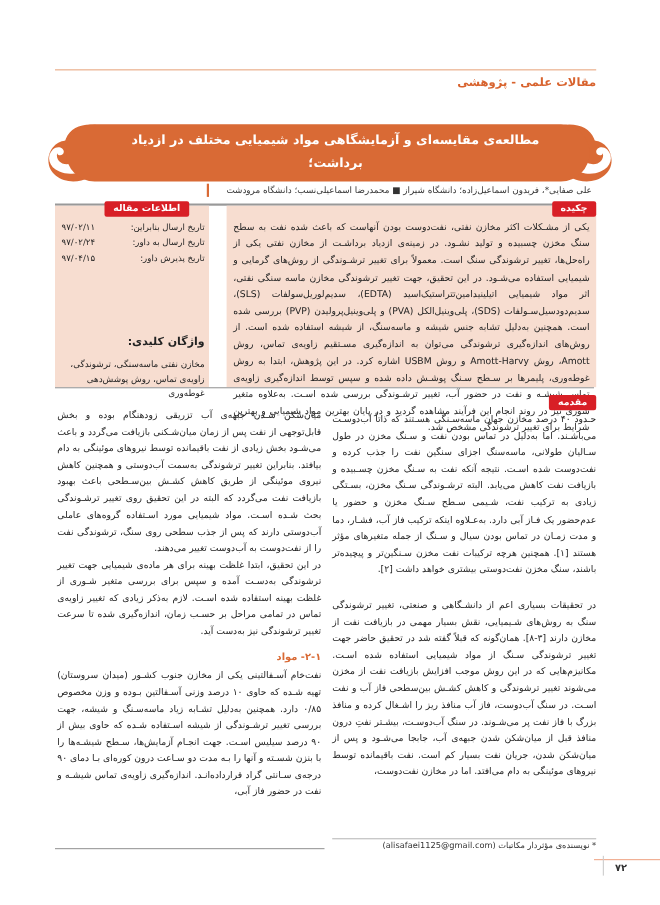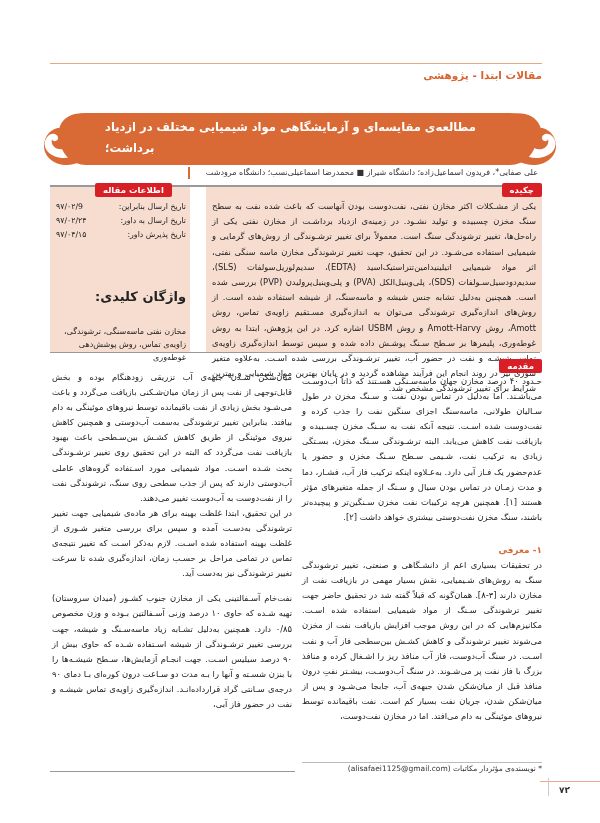--- a/index.html
+++ b/index.html
@@ -6,60 +6,60 @@
   body { width: 600px; height: 823px; position: relative; overflow: hidden;
          font-family: "DejaVu Sans", sans-serif; color: #222; direction: rtl; }
   .top-rule { position: absolute; left: 50px; top: 63px; width: 492px; height: 1px; background: #e8a882; }
   .section-label { position: absolute; right: 58px; top: 69px; font-size: 10.5px; color: #d8632e; font-weight: bold; }
 
   .banner { position: absolute; left: 60px; top: 113px; width: 476px; height: 52px; background: #d96a35; border-radius: 26px; }
   .orn { position: absolute; top: 108px; width: 60px; height: 62px; }
   .orn-left { left: 40px; }
   .orn-right { right: 40px; transform: scaleX(-1); }
   .banner-title { position: absolute; right: 95px; top: 117px; width: 400px; color: #fff; font-weight: bold;
-                  font-size: 11.5px; line-height: 21px; text-align: left; }
+                  font-size: 11.5px; line-height: 21px; text-align: center; }
   .authors { position: absolute; right: 62px; top: 167px; font-size: 8px; color: #333; padding-left: 16px;
              border-left: 2px solid #d96a35; line-height: 12px; }
 
   .abs-rule { position: absolute; left: 50px; top: 185px; width: 490px; height: 2px; background: #999; }
   .abstract-box { position: absolute; right: 58px; top: 187px; width: 336px; height: 165px; background: #f7ddd0; padding: 0; }
   .info-box { position: absolute; left: 50px; top: 187px; width: 140px; height: 165px; background: #f7ddd0; }
   .abs-bottom-rule { position: absolute; left: 50px; top: 352px; width: 490px; height: 1px; background: #999; }
 
   .tag { position: absolute; background: #d81f26; color: #fff; font-size: 8.5px; font-weight: bold;
          padding: 1px 8px; height: 12px; line-height: 12px; border-radius: 2px; }
   .tag-abstract { right: 58px; top: 183px; }
   .tag-info { left: 95px; top: 183px; }
   .tag-intro { right: 58px; top: 359px; }
 
   .abstract-text { position: absolute; right: 64px; top: 199px; width: 324px; font-size: 8.4px; line-height: 15.2px;
                    text-align: justify; color: #222; }
   .info-lines { position: absolute; left: 56px; top: 200px; width: 130px; font-size: 7.8px; line-height: 14px; }
   .info-line { display: flex; justify-content: space-between; }
-  .kw-title { position: absolute; left: 56px; top: 289px; width: 130px; font-size: 13px; font-weight: bold; }
+  .kw-title { position: absolute; left: 56px; top: 306px; width: 130px; font-size: 10px; font-weight: bold; }
   .kw-text { position: absolute; left: 56px; top: 325px; width: 130px; font-size: 8px; line-height: 13px; }
 
   .col { position: absolute; font-size: 8.4px; line-height: 15.1px; text-align: justify; color: #222; }
   .col-right { right: 58px; width: 240px; }
   .col-left { left: 52px; width: 240px; }
   .heading { color: #d96a35; font-weight: bold; font-size: 9px; }
 
   .col-rule { position: absolute; left: 50px; top: 771px; width: 245px; height: 1px; background: #999; }
   .fn-rule { position: absolute; right: 58px; top: 762px; width: 240px; height: 1px; background: #bbb; }
   .footnote { position: absolute; right: 58px; top: 764px; font-size: 7.5px; color: #333; }
 
   .page-rule { position: absolute; right: 0; top: 781px; width: 60px; height: 1px; background: #f0a88a; }
   .page-tick { position: absolute; right: 51px; top: 778px; width: 1px; height: 18px; background: #ccc; }
   .page-num { position: absolute; right: 30px; top: 785px; font-size: 9px; font-weight: bold; color: #333; text-align: right; }
 </style>
 </head>
 <body>
 
 <div class="top-rule"></div>
-<div class="section-label">مقالات ابتدا - پژوهشی</div>
+<div class="section-label">مقالات علمی - پژوهشی</div>
 
 <svg class="orn orn-left" viewBox="0 0 60 62">
   <path fill="#d96a35" d="M58 8 C40 2 25 6 20 18 C15 30 24 40 34 36 C42 33 40 24 34 24 C30 24 29 29 32 30 C26 30 24 22 30 18 C38 13 48 20 46 32 C44 46 28 54 14 48 C4 44 2 34 8 28 C12 24 18 26 18 30 C18 34 12 34 12 31 C10 38 18 44 26 40 C36 36 34 22 24 20 C14 18 4 26 4 38 C4 52 20 60 34 56 C50 52 58 40 58 30 Z"></path>
 </svg>
 <svg class="orn orn-right" viewBox="0 0 60 62">
   <path fill="#d96a35" d="M58 8 C40 2 25 6 20 18 C15 30 24 40 34 36 C42 33 40 24 34 24 C30 24 29 29 32 30 C26 30 24 22 30 18 C38 13 48 20 46 32 C44 46 28 54 14 48 C4 44 2 34 8 28 C12 24 18 26 18 30 C18 34 12 34 12 31 C10 38 18 44 26 40 C36 36 34 22 24 20 C14 18 4 26 4 38 C4 52 20 60 34 56 C50 52 58 40 58 30 Z"></path>
 </svg>
 <div class="banner"></div>
 <div class="banner-title">
   <div>مطالعه‌ی مقایسه‌ای و آزمایشگاهی مواد شیمیایی مختلف در ازدیاد برداشت؛</div>
@@ -72,47 +72,47 @@
 <div class="abs-bottom-rule"></div>
 
 <div class="tag tag-abstract">چکیده</div>
 <div class="tag tag-info">اطلاعات مقاله</div>
 
 <div class="abstract-text">یکی از مشـکلات اکثر مخازن نفتی، نفت‌دوست بودن آنهاست که باعث شده نفت به سطح سنگ مخزن چسبیده و تولید نشـود. در زمینه‌ی ازدیاد برداشـت از مخازن نفتی یکی از راه‌حل‌ها، تغییر ترشوندگی سنگ است. معمولاً برای تغییر ترشـوندگی از روش‌های گرمایی و شیمیایی استفاده می‌شـود. در این تحقیق، جهت تغییر ترشوندگی مخازن ماسه سنگی نفتی، اثر مواد شیمیایی اتیلینیدامین‌تتراستیک‌اسید (EDTA)، سدیم‌لوریل‌سولفات (SLS)، سدیم‌دودسیل‌سـولفات (SDS)، پلی‌وینیل‌الکل (PVA) و پلی‌وینیل‌پرولیدن (PVP) بررسی شده است. همچنین به‌دلیل تشابه جنس شیشه و ماسه‌سنگ، از شیشه استفاده شده است. از روش‌های اندازه‌گیری ترشوندگی می‌توان به اندازه‌گیری مسـتقیم زاویه‌ی تماس، روش Amott، روش Amott-Harvy و روش USBM اشاره کرد. در این پژوهش، ابتدا به روش غوطه‌وری، پلیمرها بر سـطح سـنگ پوشـش داده شده و سپس توسط اندازه‌گیری زاویه‌ی تماس شیشـه و نفت در حضور آب، تغییر ترشـوندگی بررسی شده اسـت. به‌علاوه متغیر شوری نیز در روند انجام این فرآیند مشاهده گردید و در پایان بهترین مواد شیمیایی و بهترین شرایط برای تغییر ترشوندگی مشخص شد.</div>
 
 <div class="info-lines">
   <div class="info-line">
     <span>تاریخ ارسال بنابراین:</span>
-    <span>۹۷/۰۲/9</span>
+    <span>۹۷/۰۲/۱۱</span>
   </div>
   <div class="info-line">
     <span>تاریخ ارسال به داور:</span>
     <span>۹۷/۰۲/۲۴</span>
   </div>
   <div class="info-line">
     <span>تاریخ پذیرش داور:</span>
     <span>۹۷/۰۴/۱۵</span>
   </div>
 </div>
 <div class="kw-title">واژگان کلیدی:</div>
 <div class="kw-text">مخازن نفتی ماسه‌سنگی، ترشوندگی، زاویه‌ی تماس، روش پوشش‌دهی غوطه‌وری</div>
 
 <div class="tag tag-intro">مقدمه</div>
 
 <div class="col col-right" style="top: 374px;">
   <div>حـدود ۴۰ درصد مخازن جهان ماسه‌سـنگی هسـتند که ذاتاً آب‌دوسـت می‌باشـند. اما به‌دلیل در تماس بودن نفت و سـنگ مخزن در طول سـالیان طولانی، ماسه‌سنگ اجزای سنگین نفت را جذب کرده و نفت‌دوست شده اسـت. نتیجه آنکه نفت به سـنگ مخزن چسـبیده و بازیافت نفت کاهش می‌یابد. البته ترشـوندگی سـنگ مخزن، بسـتگی زیادی به ترکیب نفت، شـیمی سـطح سـنگ مخزن و حضور یا عدم‌حضور یک فـاز آبی دارد. به‌عـلاوه اینکه ترکیب فاز آب، فشـار، دما و مدت زمـان در تماس بودن سیال و سـنگ از جمله متغیرهای مؤثر هستند [۱]. همچنین هرچه ترکیبات نفت مخزن سـنگین‌تر و پیچیده‌تر باشند، سنگ مخزن نفت‌دوستی بیشتری خواهد داشت [۲].</div>
   <div style="height: 18px;"></div>
-  <div class="heading">۱- معرفی</div>
   <div>در تحقیقات بسیاری اعم از دانشـگاهی و صنعتی، تغییر ترشوندگی سنگ به روش‌های شـیمیایی، نقش بسیار مهمی در بازیافت نفت از مخازن دارند [۳-۸]. همان‌گونه که قبلاً گفته شد در تحقیق حاضر جهت تغییر ترشوندگی سـنگ از مواد شیمیایی استفاده شده اسـت. مکانیزم‌هایی که در این روش موجب افزایش بازیافت نفت از مخزن می‌شوند تغییر ترشوندگی و کاهش کشـش بین‌سطحی فاز آب و نفت اسـت. در سنگ آب‌دوست، فاز آب منافذ ریز را اشـغال کرده و منافذ بزرگ با فاز نفت پر می‌شـوند. در سنگ آب‌دوسـت، بیشـتر نفتِ درون منافذ قبل از میان‌شکن شدن جبهه‌ی آب، جابجا می‌شـود و پس از میان‌شکن شدن، جریان نفت بسیار کم است. نفت باقیمانده توسط نیروهای موئینگی به دام می‌افتد. اما در مخازن نفت‌دوست،</div>
 </div>
 
 <div class="col col-left" style="top: 370px;">
   <div>میان‌شکن شـدن جبهه‌ی آب تزریقی زودهنگام بوده و بخش قابل‌توجهی از نفت پس از زمان میان‌شـکنی بازیافت می‌گردد و باعث می‌شـود بخش زیادی از نفت باقیمانده توسط نیروهای موئینگی به دام بیافتد. بنابراین تغییر ترشوندگی به‌سمت آب‌دوستی و همچنین کاهش نیروی موئینگی از طریق کاهش کشـش بین‌سـطحی باعث بهبود بازیافت نفت می‌گردد که البته در این تحقیق روی تغییر ترشـوندگی بحث شـده اسـت. مواد شیمیایی مورد اسـتفاده گروه‌های عاملی آب‌دوستی دارند که پس از جذب سطحی روی سنگ، ترشوندگی نفت را از نفت‌دوست به آب‌دوست تغییر می‌دهند.</div>
-  <div>در این تحقیق، ابتدا غلظت بهینه برای هر ماده‌ی شیمیایی جهت تغییر ترشوندگی به‌دسـت آمده و سپس برای بررسی متغیر شـوری از غلظت بهینه استفاده شده اسـت. لازم به‌ذکر اسـت که تغییر نتیجه‌ی تماس در تمامی مراحل بر حسـب زمان، اندازه‌گیری شده تا سرعت تغییر ترشوندگی نیز به‌دست آید.</div>
+  <div>در این تحقیق، ابتدا غلظت بهینه برای هر ماده‌ی شیمیایی جهت تغییر ترشوندگی به‌دسـت آمده و سپس برای بررسی متغیر شـوری از غلظت بهینه استفاده شده اسـت. لازم به‌ذکر زیادی که تغییر زاویه‌ی تماس در تمامی مراحل بر حسـب زمان، اندازه‌گیری شده تا سرعت تغییر ترشوندگی نیز به‌دست آید.</div>
   <div style="height: 10px;"></div>
+  <div class="heading">۲-۱- مواد</div>
   <div>نفت‌خام آسـفالتینی یکی از مخازن جنوب کشـور (میدان سروستان) تهیه شـده که حاوی ۱۰ درصد وزنی آسـفالتین بـوده و وزن مخصوص ۰/۸۵ دارد. همچنین به‌دلیل تشـابه زیاد ماسه‌سـنگ و شیشه، جهت بررسی تغییر ترشـوندگی از شیشه اسـتفاده شـده که حاوی بیش از ۹۰ درصد سیلیس اسـت. جهت انجـام آزمایش‌ها، سـطح شیشـه‌ها را با بنزن شسـته و آنها را بـه مدت دو سـاعت درون کوره‌ای بـا دمای ۹۰ درجه‌ی سـانتی گراد قرارداده‌انـد. اندازه‌گیری زاویه‌ی تماس شیشـه و نفت در حضور فاز آبی،</div>
 </div>
 
 <div class="col-rule"></div>
 <div class="fn-rule"></div>
 <div class="footnote">* نویسنده‌ی مؤثر‌دار مکاتبات (alisafaei1125@gmail.com)</div>
 
 <div class="page-rule"></div>
 <div class="page-tick"></div>
 <div class="page-num">۷۲</div>

